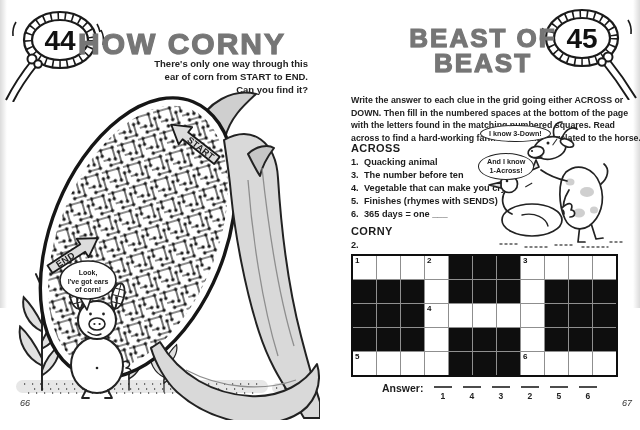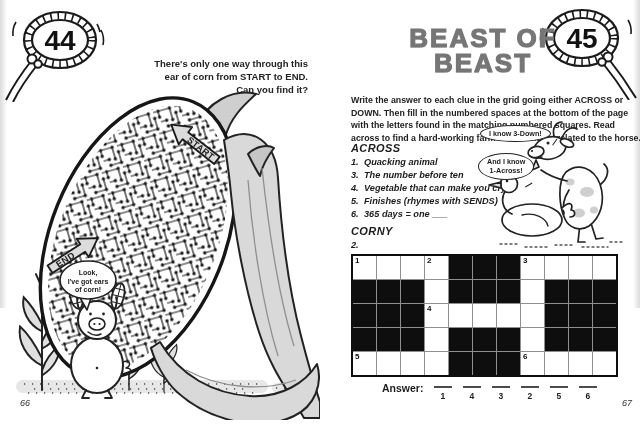--- a/index.html
+++ b/index.html
@@ -32,21 +32,21 @@
 
   .intro-left {
     position:absolute; left:52px; top:58px; width:256px;
     font-size:9.5px; font-weight:bold; line-height:1.35; text-align:right; color:#222;
   }
   .intro-right {
     position:absolute; left:31px; top:85px; width:294px;
     font-size:8.8px; font-weight:bold; line-height:1.45; color:#222;
   }
 
-  .clues { position:absolute; left:31px; top:136px; width:210px;font-style:italic; }
+  .clues { position:absolute; left:31px; top:136px; width:210px; }
   .cluehdr { font-size:11px; font-weight:bold; letter-spacing:.4px; margin:6px 0 3px; }
   .clue { display:flex; font-size:9.2px; font-weight:bold; line-height:1.12; margin:2.6px 0; }
   .clue .n { width:13px; flex:none; }
 
   .bubble {
     position:absolute; background:#fff; border:1.5px solid #222; border-radius:50%;
     font-size:7.2px; font-weight:bold; text-align:center; line-height:1.3;
     padding:3px 8px; z-index:5;
   }
   .bubble.goat { left:160px; top:125px; }
@@ -92,20 +92,21 @@
         <ellipse cx="58" cy="34" rx="32" ry="24" fill="#fff" stroke="#1a1a1a" stroke-width="7" stroke-dasharray="1.6,5.6"></ellipse>
         <ellipse cx="58" cy="34" rx="36" ry="28" fill="none" stroke="#1a1a1a" stroke-width="2.2"></ellipse>
         <ellipse cx="58" cy="34" rx="28" ry="20" fill="#fff" stroke="#1a1a1a" stroke-width="2.2"></ellipse>
         <circle cx="30" cy="53" r="4.5" fill="#fff" stroke="#1a1a1a" stroke-width="2"></circle>
         <circle cx="36" cy="58" r="3.8" fill="#fff" stroke="#1a1a1a" stroke-width="2"></circle>
         <path d="M14,16 a22,22 0 0,0 -3,14 M99,24 a22,22 0 0,1 2,15 M95,18 a26,26 0 0,1 3,8" stroke="#1a1a1a" stroke-width="1.6" fill="none"></path>
       </g>
       <text class="num" x="58" y="44" text-anchor="middle" font-size="28" fill="#111">44</text>
     </svg>
 
+    <div class="title one">HOW CORNY</div>
 
     <div class="intro-left">
       <div>There's only one way through this</div>
       <div>ear of corn from START to END.</div>
       <div>Can you find it?</div>
     </div>
 
     <svg width="320" height="336" viewBox="0 0 320 336" style="position:absolute;left:0;top:84px">
       <defs>
         <pattern id="mz" width="22" height="22" patternUnits="userSpaceOnUse" patternTransform="rotate(-38)">

